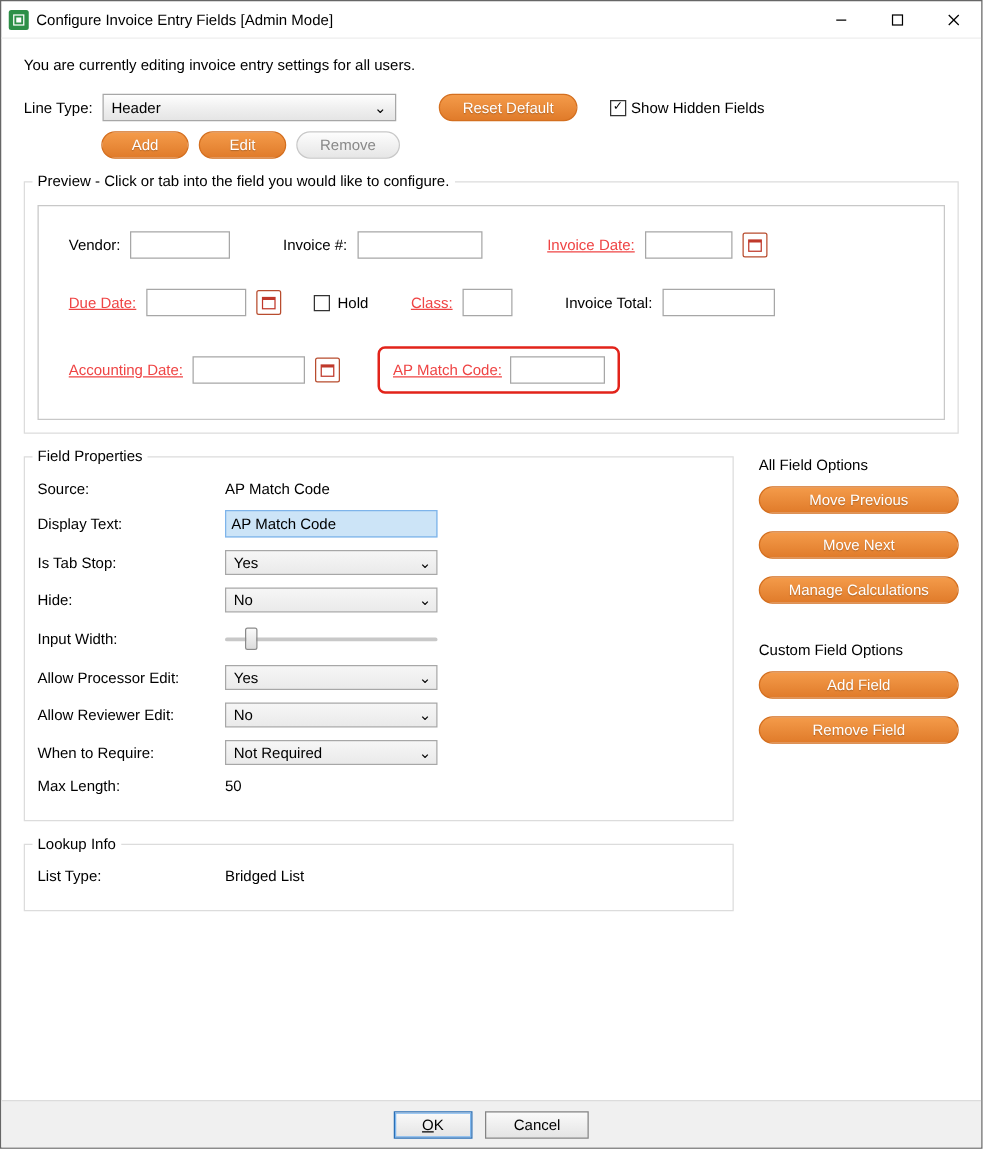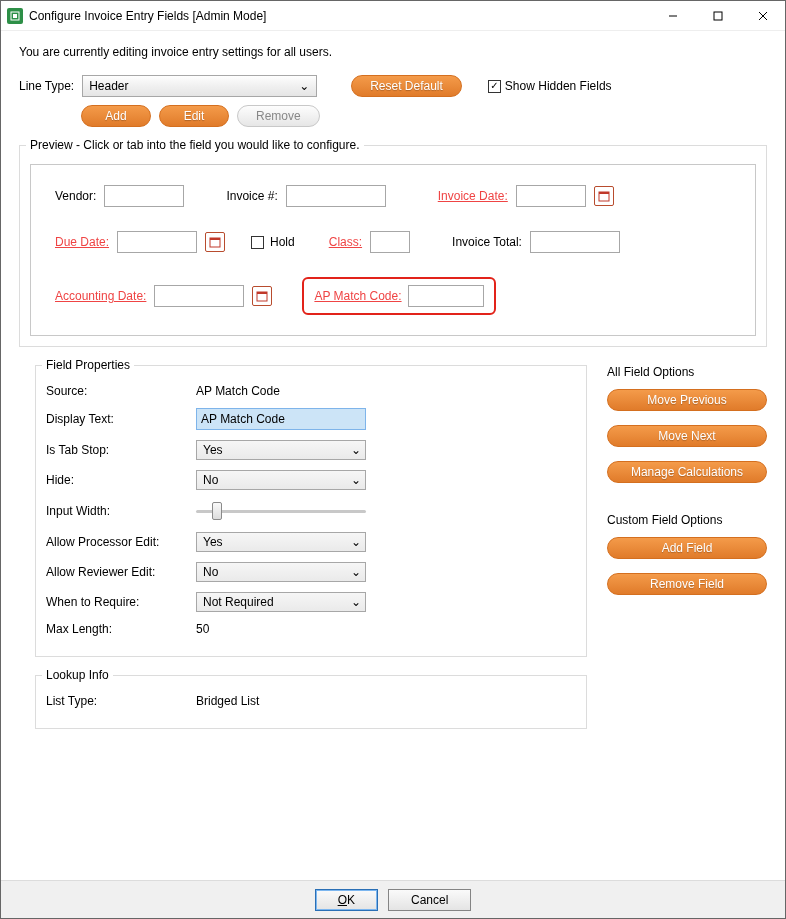--- a/index.html
+++ b/index.html
@@ -44,21 +44,21 @@
     .plabel { white-space: nowrap; margin-right: 2px; }
     .plink { color: #ef4444; text-decoration: underline; cursor: pointer; white-space: nowrap; margin-right: 2px; }
     .pinput { height: 22px; border: 1px solid #a7a7a7; background: #fff; }
     .date-btn { width: 20px; height: 20px; border: 1px solid #b84c2e; background: #fff; display: inline-flex; align-items: center; justify-content: center; border-radius: 2px; margin-left: 2px;}
     .date-btn svg { width: 12px; height: 12px; }
     .spacer { flex: 0 0 auto; }
     .selected-wrap { border: 2px solid #e2231a; border-radius: 6px; padding: 6px 10px; display: inline-flex; align-items: center; }
     
     
     .twocol { display: flex; gap: 20px; }
-    .leftcol { flex: 1; margin-left: 16px; }
+    .leftcol { flex: 1; }
     .rightcol { width: 160px; }
     
     .fp-row { display: flex; align-items: center; margin-bottom: 10px; }
     .fp-label { width: 150px; }
     .fp-val { }
     .txt-input { width: 170px; height: 22px; border: 1px solid #7eb4ea; background: #cce4f7; padding: 0 4px; }
     .dd { width: 170px; height: 20px; border: 1px solid #a7a7a7; background: linear-gradient(#f6f6f6,#eaeaea); display: flex; align-items: center; justify-content: space-between; padding: 0 4px 0 6px; }
     .slider { position: relative; width: 170px; height: 22px; display: flex; align-items: center; }
     .slider-track { height: 3px; background: #c8c8c8; width: 100%; border-radius: 2px; }
     .slider-thumb { position: absolute; left: 16px; top: 2px; width: 10px; height: 18px; background: linear-gradient(#fafafa,#dcdcdc); border: 1px solid #8a8a8a; border-radius: 2px; }

